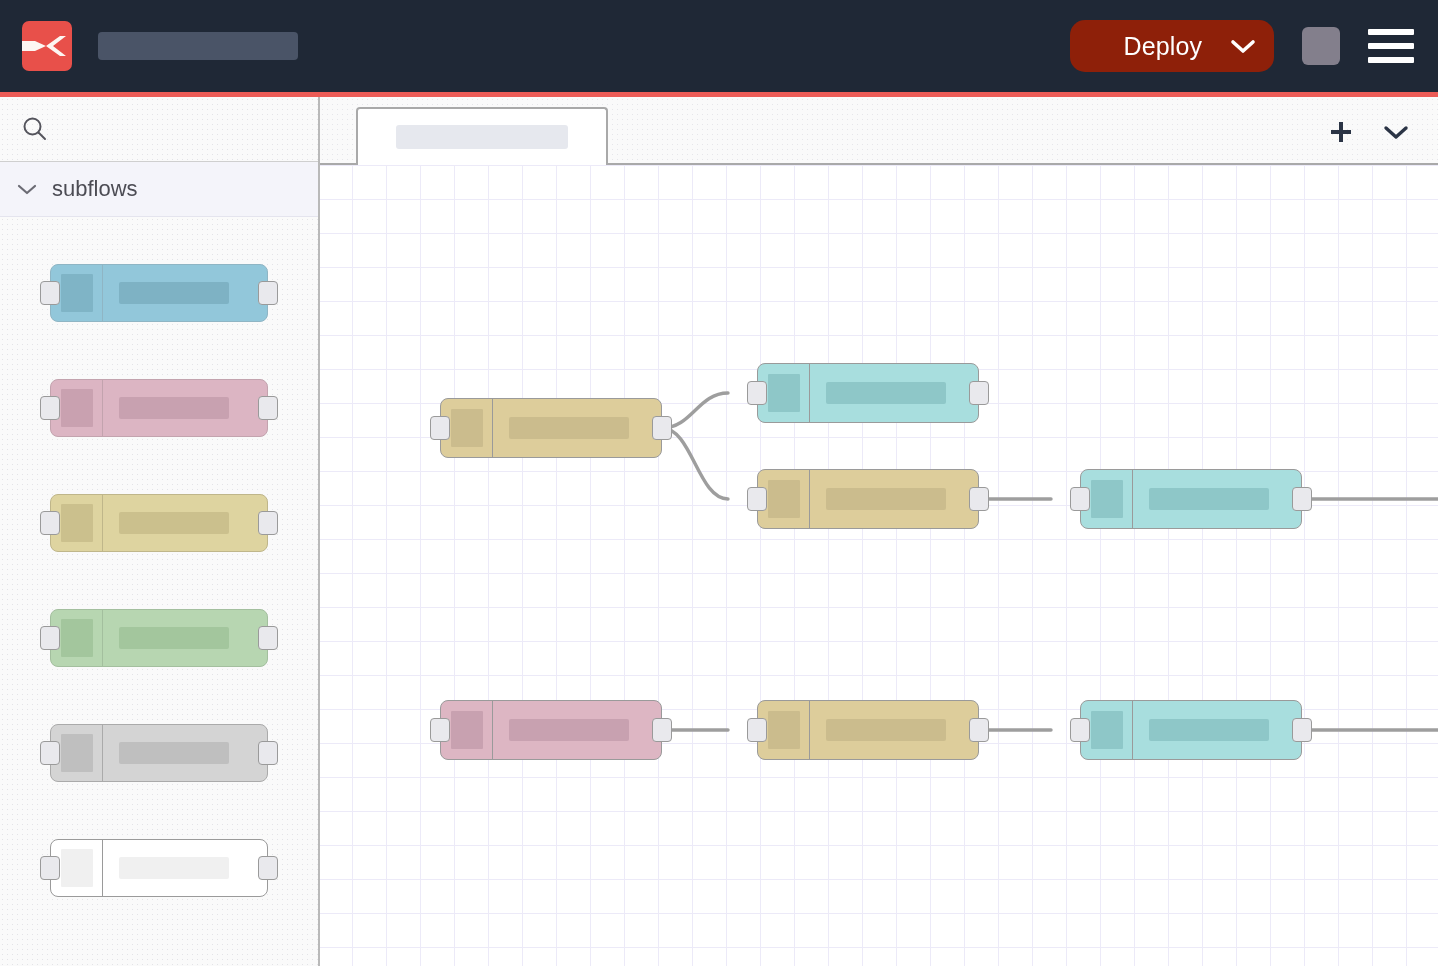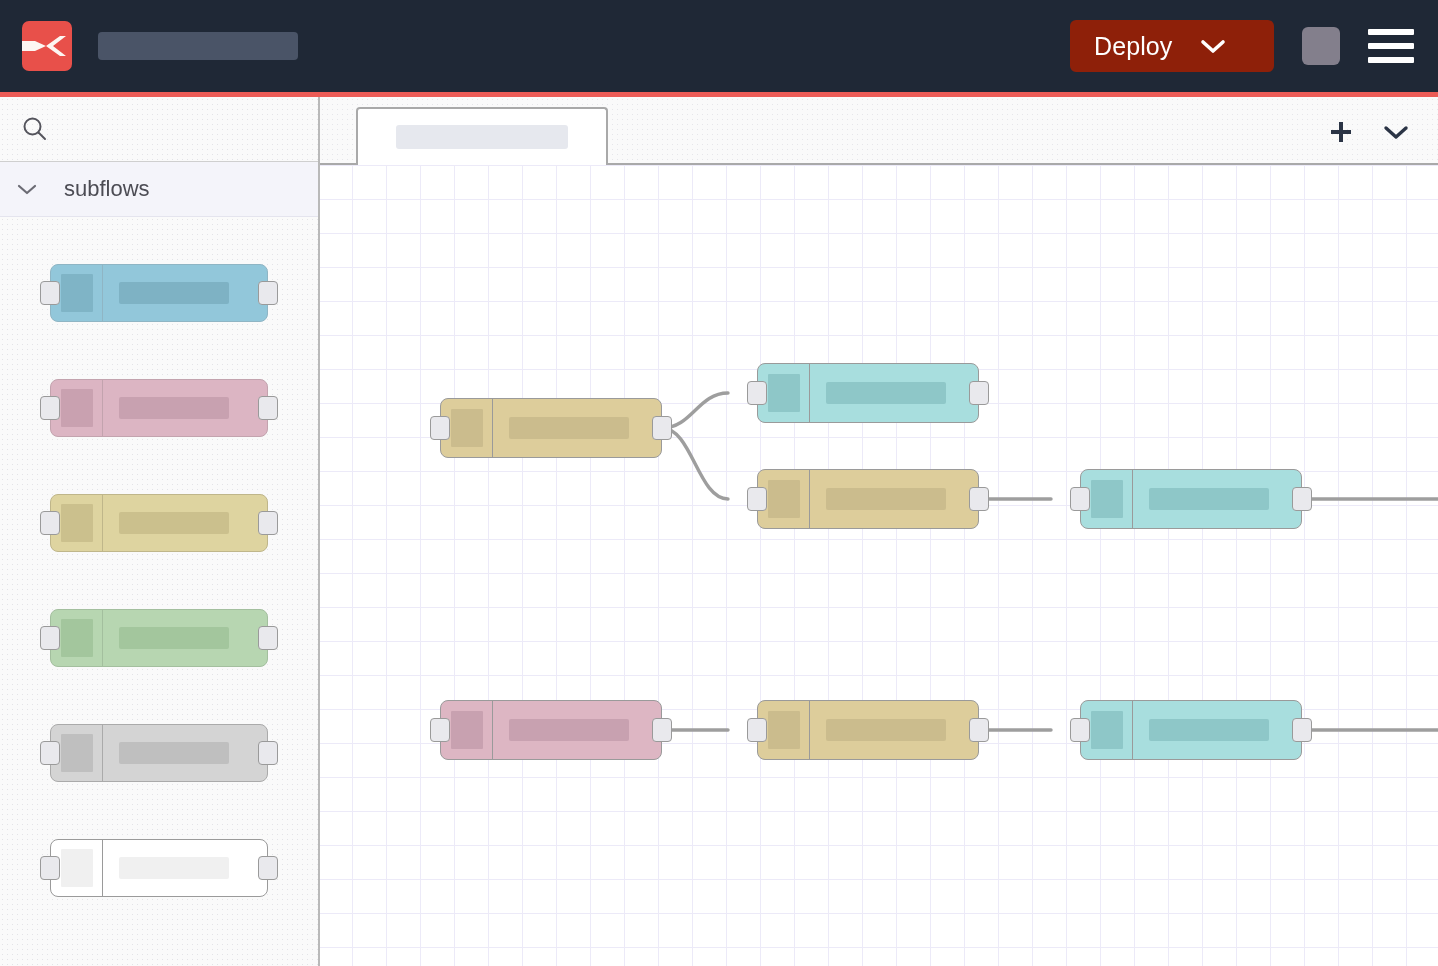--- a/index.html
+++ b/index.html
@@ -30,22 +30,22 @@
   #header-search {
     width: 200px; height: 28px; margin-left: 26px;
     background: #4a5467; border-radius: 4px; flex: none;
   }
   #header-right {
     margin-left: auto; display: flex; align-items: center; gap: 0;
     padding-right: 24px;
   }
   #deploy-btn {
     height: 52px; min-width: 204px;
-    background: #8e2009; border-radius: 6px;
-    display: flex; align-items: center; justify-content: flex-start;
+    background: #8e2009; border-radius: 15px;
+    display: flex; align-items: center; justify-content: flex-end;
     color: #fff; cursor: pointer; border: none;
     padding: 0 18px 0 24px; gap: 28px;
   }
   #deploy-label { font-size: 25px; font-weight: 400; letter-spacing: .1px; }
   #deploy-caret { display: flex; align-items: center; }
   #user-avatar {
     width: 38px; height: 38px; margin-left: 28px;
     background: #837f8c; border-radius: 6px; flex: none; cursor: pointer;
   }
   #hamburger {
@@ -73,21 +73,21 @@
     height: 65px; display: flex; align-items: center; padding-left: 20px;
     border-bottom: 1.5px solid #cfcfcf;
   }
   #search-icon { cursor: pointer; display: flex; }
   #palette-group-header {
     height: 55px; display: flex; align-items: center;
     background: #f4f4fa; border-bottom: 1px solid #e4e4ee;
     cursor: pointer; padding-left: 16px; gap: 14px;
   }
   #palette-group-label {
-    font-size: 22px; color: #4c4c54; font-weight: 400; margin-left: 12px;
+    font-size: 22px; color: #4c4c54; font-weight: 400;
   }
   #palette-list { padding-top: 18px; }
   .palette-row {
     height: 115px; display: flex; align-items: center; justify-content: center;
   }
 
   
   .node {
     position: relative;
     display: flex; align-items: stretch;

